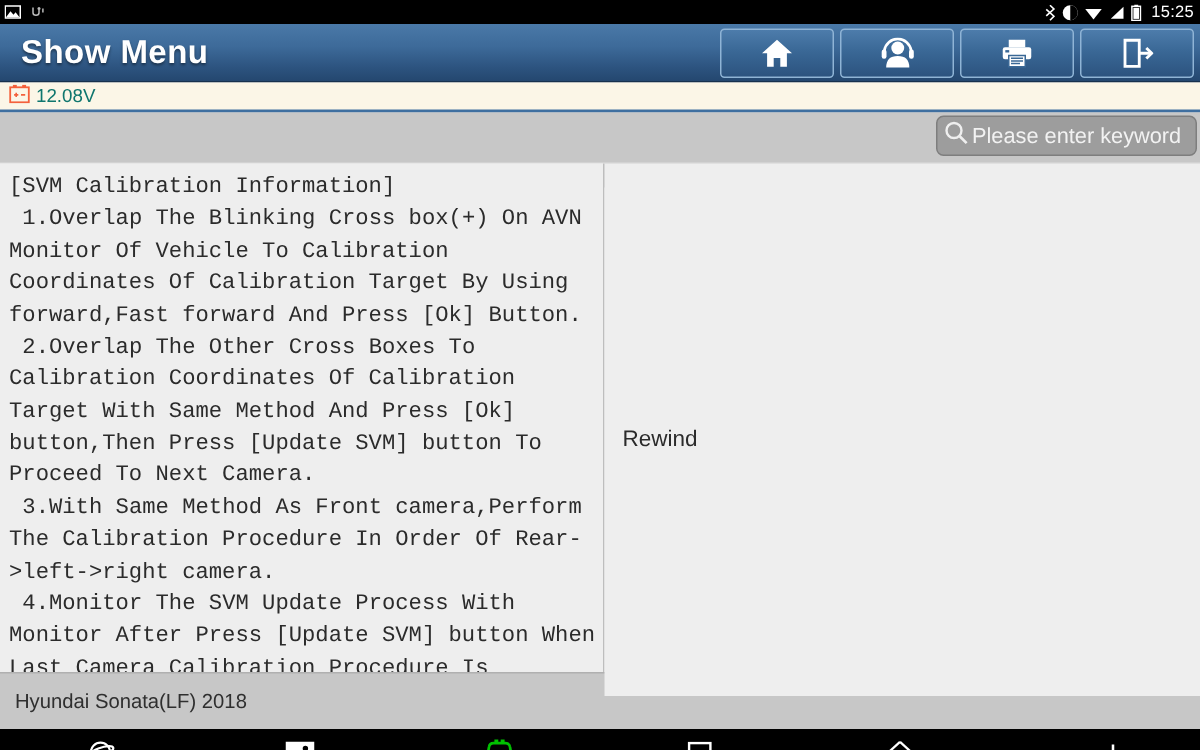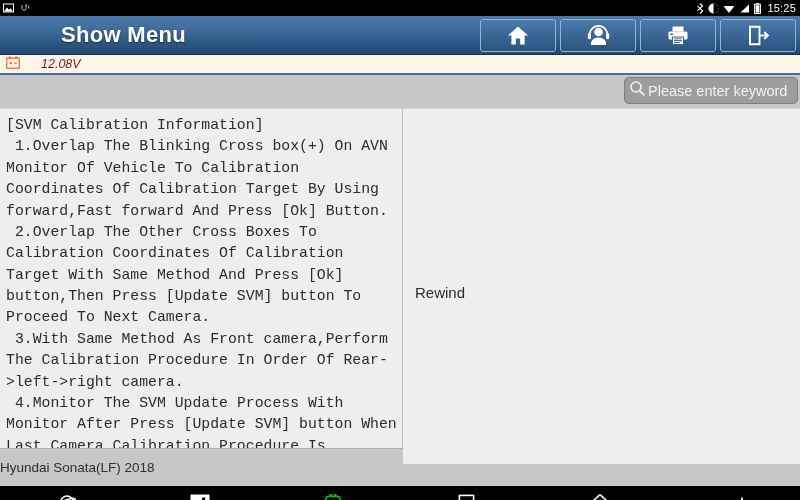--- a/index.html
+++ b/index.html
@@ -25,21 +25,20 @@
   .header{
     height:39px;
     background:linear-gradient(to bottom,#4a79a8 0%,#3d6a99 40%,#2d5480 75%,#24476f 100%);
     display:flex; align-items:center; justify-content:space-between;
     border-bottom:1px solid #17314d;
     padding:0 4px 0 14px;
   }
   .title{
     color:#fff; font-size:22px; font-weight:bold; letter-spacing:.3px;
     text-shadow:0 1px 2px rgba(0,0,0,.45);
-    margin-left:47px;
   }
   .toolbar{ display:flex; gap:4px; height:33px; }
   .tbtn{
     width:76px; height:33px; border-radius:3px;
     background:linear-gradient(to bottom,#4d7cab 0%,#3a6896 45%,#2c537f 100%);
     border:1px solid #8fb4d6;
     display:flex; align-items:center; justify-content:center;
     cursor:pointer;
   }
   .tbtn svg{ display:block; }
@@ -50,22 +49,22 @@
     border-bottom:2px solid #3f6fa0;
     display:flex; align-items:center; justify-content:space-between;
     padding:0 4px 0 6px;
     overflow:hidden; white-space:nowrap;
   }
   .crumbs{
     color:#f4613c; font-size:12.5px; font-style:italic;
     white-space:nowrap; overflow:hidden;
   }
   .volt{
-    color:#7f1d1d; font-size:12.5px; font-style:italic;
-    display:flex; align-items:center; gap:21px; flex:0 0 auto;
+    color:#0f766e; font-size:12.5px; 
+    display:flex; align-items:center; gap:4px; flex:0 0 auto;
   }
 
   
   .band{
     height:33px; background:#c7c7c7;
     position:relative;
   }
   .search{
     position:absolute; right:2px; top:2px;
     width:174px; height:27px; border-radius:5px;
@@ -99,21 +98,21 @@
   }
   .rewind{
     position:absolute; left:12px; top:159px;
     font-size:15px; color:#2b2b2b;
   }
 
   
   .footer{
     height:38px; background:#c7c7c7;
     border-top:1px solid #b0b0b0;
-    display:flex; align-items:center; padding-left:0;
+    display:flex; align-items:center; padding-left:10px;
   }
   .footer span{ font-size:13.5px; color:#2f2f2f; }
 
   
   .navbar{
     height:37px; background:#000;
     display:flex; align-items:center;
   }
   .nav-cell{
     flex:1; display:flex; align-items:center; justify-content:center;

